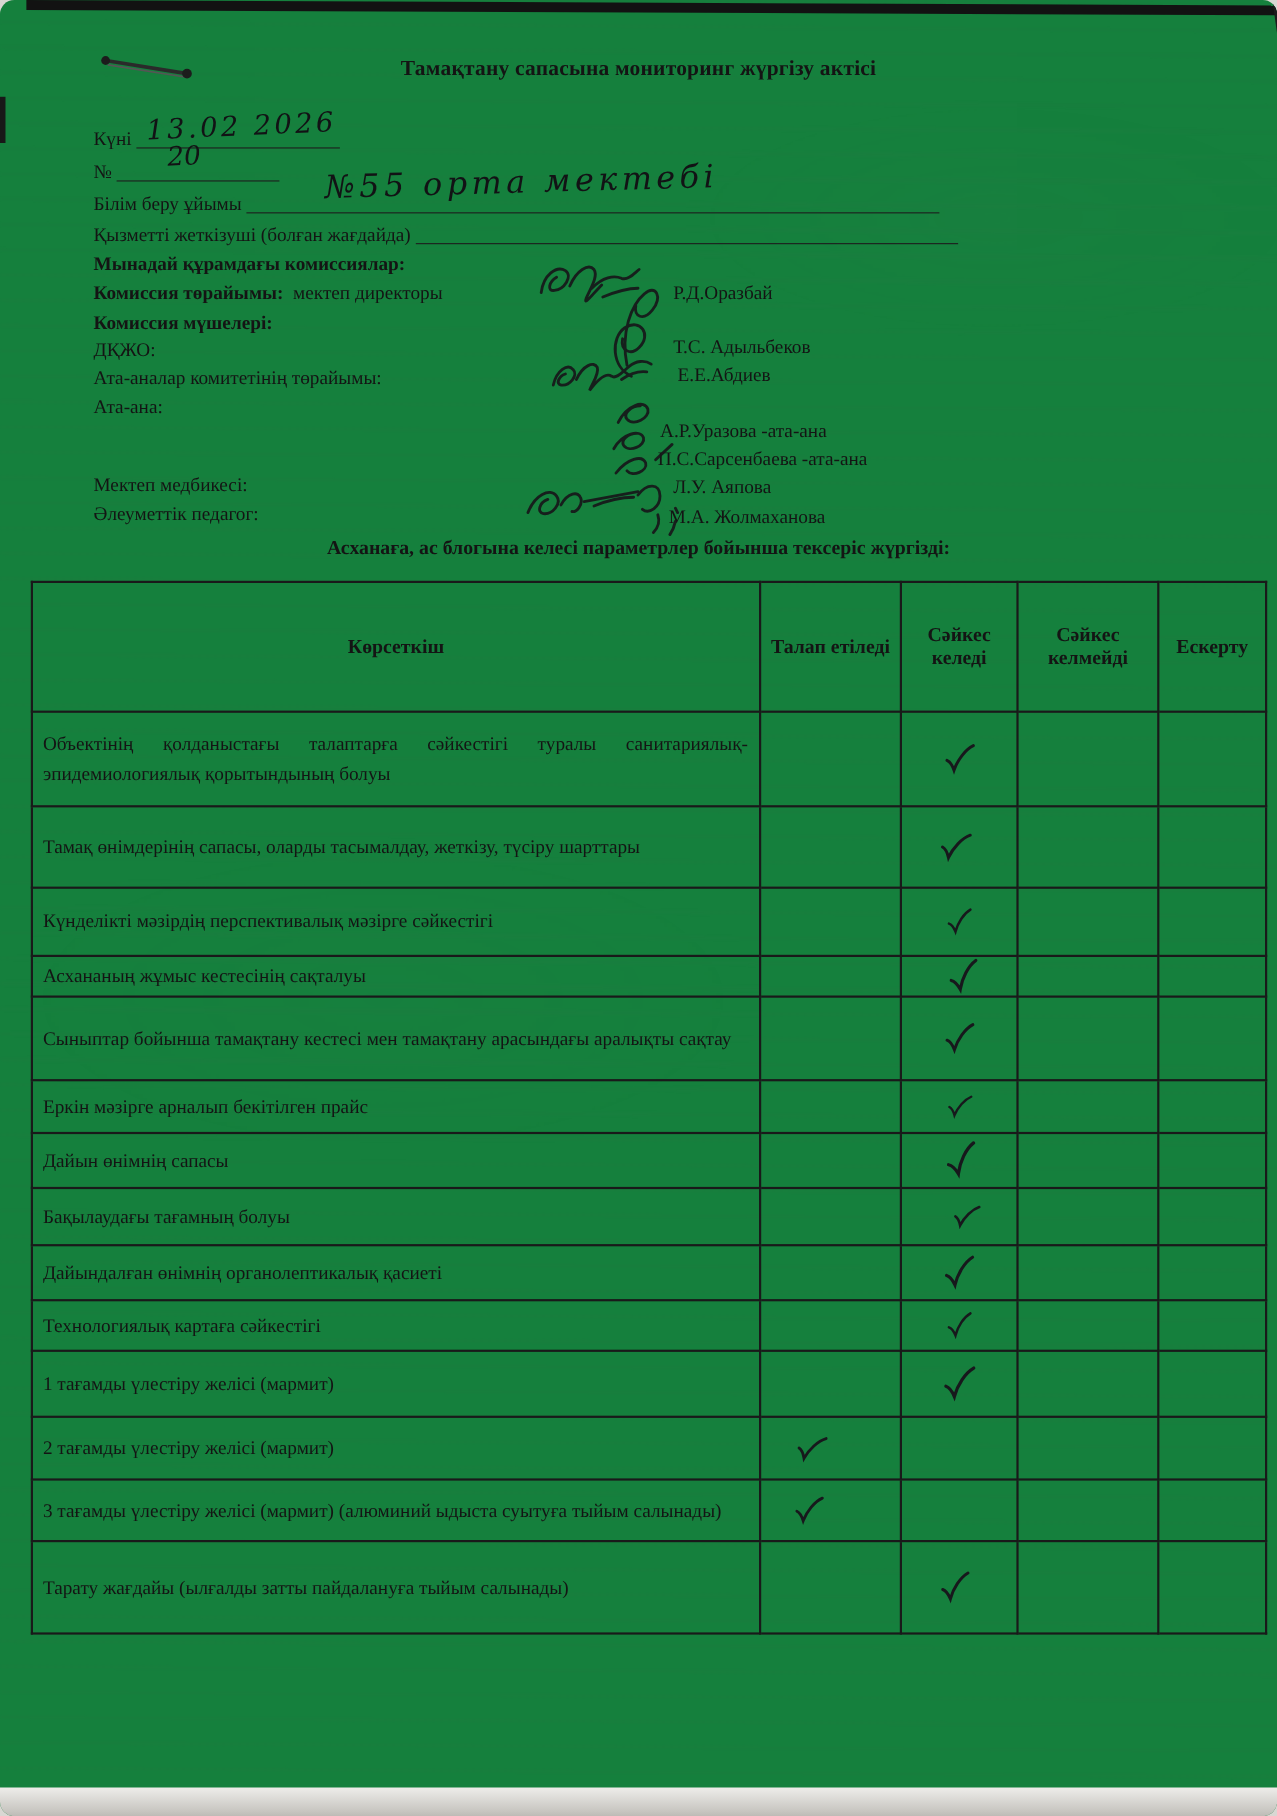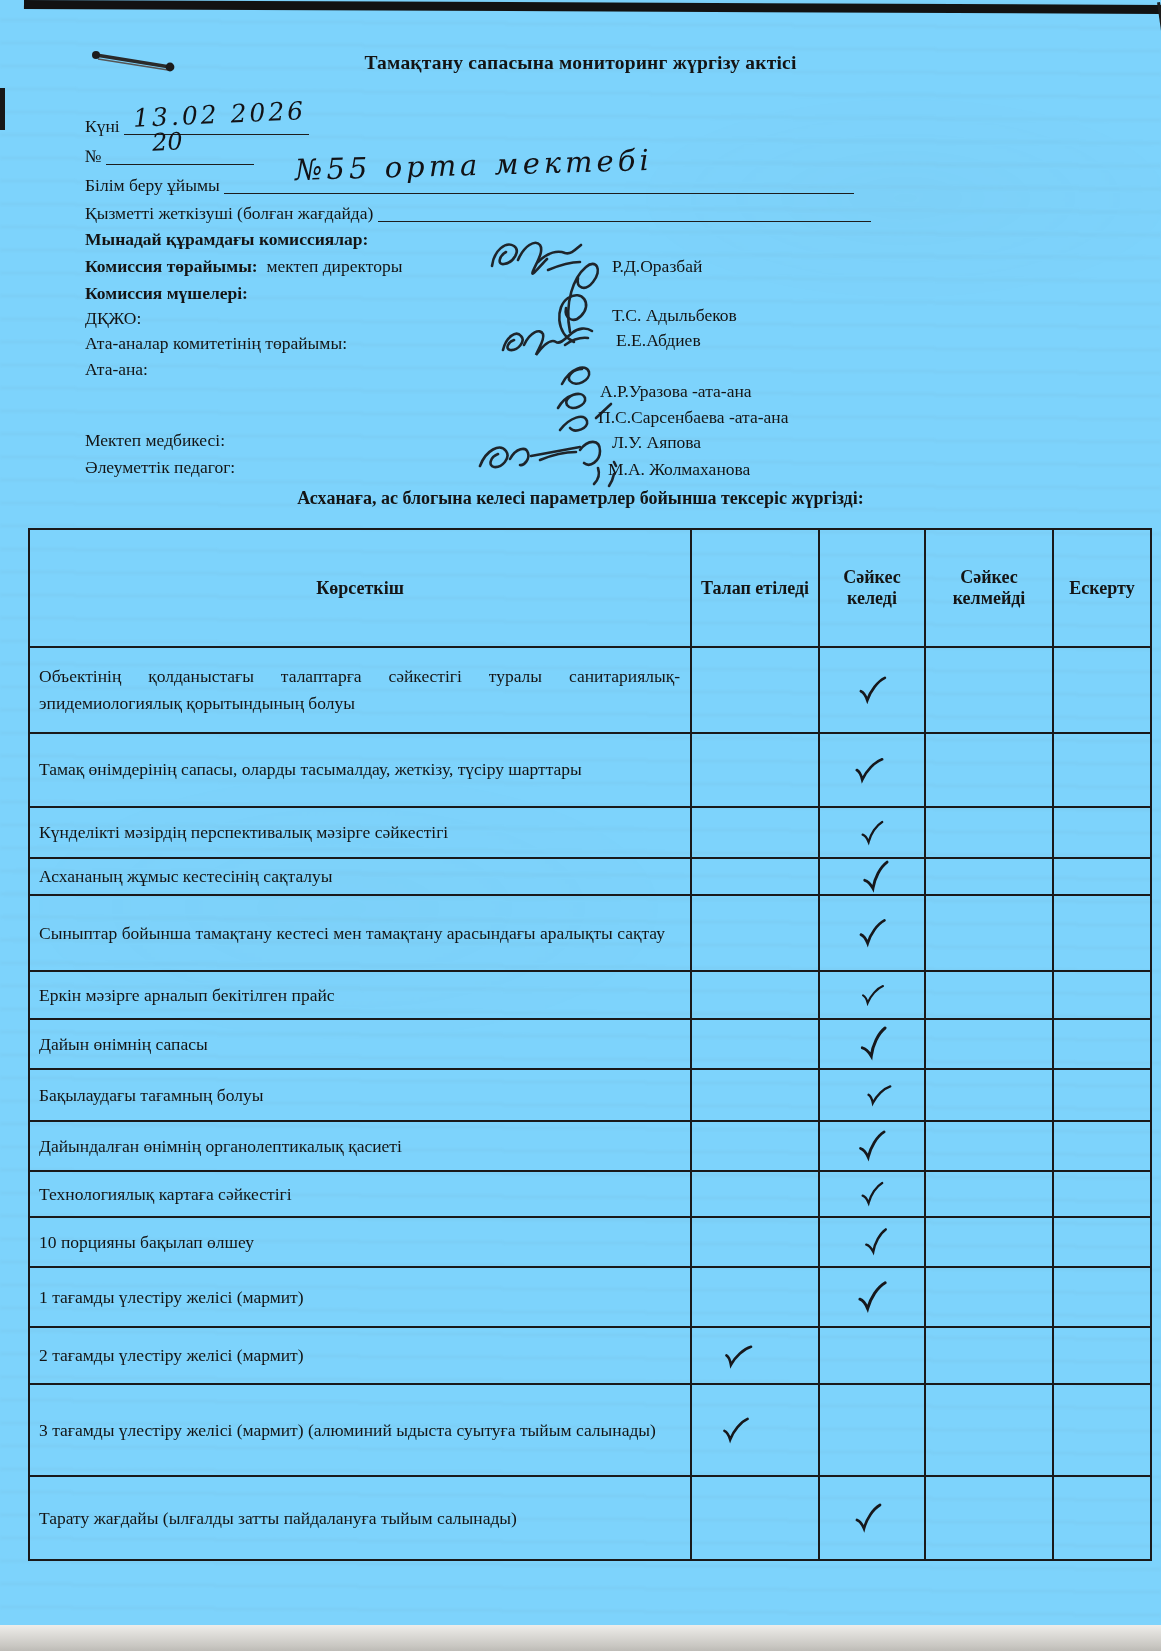--- a/index.html
+++ b/index.html
@@ -1,20 +1,21 @@
 <!DOCTYPE html>
 <html><head>
 <meta charset="utf-8">
 <style>
   html,body{margin:0;padding:0;background:#d9d7d3;}
   #page{
     position:relative;width:1161px;height:1651px;overflow:hidden;
-    background:#7dd3fc;
+    background:#15803d;
     font-family:"Liberation Serif","DejaVu Serif",serif;
     color:#141414;
+    border-radius:13px;
   }
   
   .ghost{
     position:absolute;inset:0;pointer-events:none;opacity:.55;
     background:
       repeating-linear-gradient(0.4deg, transparent 0 19px, rgba(90,88,84,.055) 19px 23px),
       radial-gradient(420px 160px at 78% 12%, rgba(120,118,112,.05), transparent 70%),
       radial-gradient(520px 220px at 30% 55%, rgba(120,118,112,.04), transparent 70%);
     filter:blur(1px);
   }
@@ -183,21 +184,21 @@
         </tr>
         <tr style="height: 74px;">
           <td class="crit">Тамақ өнімдерінің сапасы, оларды тасымалдау, жеткізу, түсіру шарттары</td>
           <td class="cell"></td>
           <td class="cell"><svg class="check" width="30" height="32" viewBox="0 0 30 32" style="transform:translateX(-4px) rotate(10deg) scale(1)">
               <path d="M4 18 C7 19 9.5 23 11 26.5 C13.5 17 20 7 27 3" fill="none" stroke="#17181c" stroke-width="2.7" stroke-linecap="round"></path>
             </svg></td>
           <td class="cell"></td>
           <td class="cell"></td>
         </tr>
-        <tr style="height: 51px;">
+        <tr style="height: 62px;">
           <td class="crit">Күнделікті мәзірдің перспективалық мәзірге сәйкестігі</td>
           <td class="cell"></td>
           <td class="cell"><svg class="check" width="30" height="32" viewBox="0 0 30 32" style="transform:translateX(0px) rotate(0deg) scale(0.85)">
               <path d="M4 18 C7 19 9.5 23 11 26.5 C13.5 17 20 7 27 3" fill="none" stroke="#17181c" stroke-width="2.7" stroke-linecap="round"></path>
             </svg></td>
           <td class="cell"></td>
           <td class="cell"></td>
         </tr>
         <tr style="height: 36px;">
           <td class="crit">Асхананың жұмыс кестесінің сақталуы</td>
@@ -250,29 +251,20 @@
           <td class="cell"><svg class="check" width="30" height="32" viewBox="0 0 30 32" style="transform:translateX(0px) rotate(-2deg) scale(1.05)">
               <path d="M4 18 C7 19 9.5 23 11 26.5 C13.5 17 20 7 27 3" fill="none" stroke="#17181c" stroke-width="2.7" stroke-linecap="round"></path>
             </svg></td>
           <td class="cell"></td>
           <td class="cell"></td>
         </tr>
         <tr style="height: 46px;">
           <td class="crit">Технологиялық картаға сәйкестігі</td>
           <td class="cell"></td>
           <td class="cell"><svg class="check" width="30" height="32" viewBox="0 0 30 32" style="transform:translateX(0px) rotate(0deg) scale(0.85)">
-              <path d="M4 18 C7 19 9.5 23 11 26.5 C13.5 17 20 7 27 3" fill="none" stroke="#17181c" stroke-width="2.7" stroke-linecap="round"></path>
-            </svg></td>
-          <td class="cell"></td>
-          <td class="cell"></td>
-        </tr>
-        <tr style="height: 50px;">
-          <td class="crit">10 порцияны бақылап өлшеу</td>
-          <td class="cell"></td>
-          <td class="cell"><svg class="check" width="30" height="32" viewBox="0 0 30 32" style="transform:translateX(4px) rotate(-5deg) scale(0.9)">
               <path d="M4 18 C7 19 9.5 23 11 26.5 C13.5 17 20 7 27 3" fill="none" stroke="#17181c" stroke-width="2.7" stroke-linecap="round"></path>
             </svg></td>
           <td class="cell"></td>
           <td class="cell"></td>
         </tr>
         <tr style="height: 60px; margin-left: 28px;">
           <td class="crit">1 тағамды үлестіру желісі  (мармит)</td>
           <td class="cell"></td>
           <td class="cell"><svg class="check" width="30" height="32" viewBox="0 0 30 32" style="transform:translateX(0px) rotate(0deg) scale(1.1)">
               <path d="M4 18 C7 19 9.5 23 11 26.5 C13.5 17 20 7 27 3" fill="none" stroke="#17181c" stroke-width="2.7" stroke-linecap="round"></path>
@@ -282,21 +274,21 @@
         </tr>
         <tr style="height: 57px;">
           <td class="crit">2 тағамды үлестіру желісі  (мармит)</td>
           <td class="cell"><svg class="check" width="30" height="32" viewBox="0 0 30 32" style="transform:translateX(-18px) rotate(14deg) scale(0.95)">
               <path d="M4 18 C7 19 9.5 23 11 26.5 C13.5 17 20 7 27 3" fill="none" stroke="#17181c" stroke-width="2.7" stroke-linecap="round"></path>
             </svg></td>
           <td class="cell"></td>
           <td class="cell"></td>
           <td class="cell"></td>
         </tr>
-        <tr style="height: 92px;">
+        <tr style="height: 56px;">
           <td class="crit">3 тағамды үлестіру желісі  (мармит) (алюминий ыдыста суытуға тыйым салынады)</td>
           <td class="cell"><svg class="check" width="30" height="32" viewBox="0 0 30 32" style="transform:translateX(-20px) rotate(6deg) scale(0.95)">
               <path d="M4 18 C7 19 9.5 23 11 26.5 C13.5 17 20 7 27 3" fill="none" stroke="#17181c" stroke-width="2.7" stroke-linecap="round"></path>
             </svg></td>
           <td class="cell"></td>
           <td class="cell"></td>
           <td class="cell"></td>
         </tr>
         <tr style="height: 84px;">
           <td class="crit">Тарату жағдайы (ылғалды затты пайдалануға тыйым салынады)</td>

